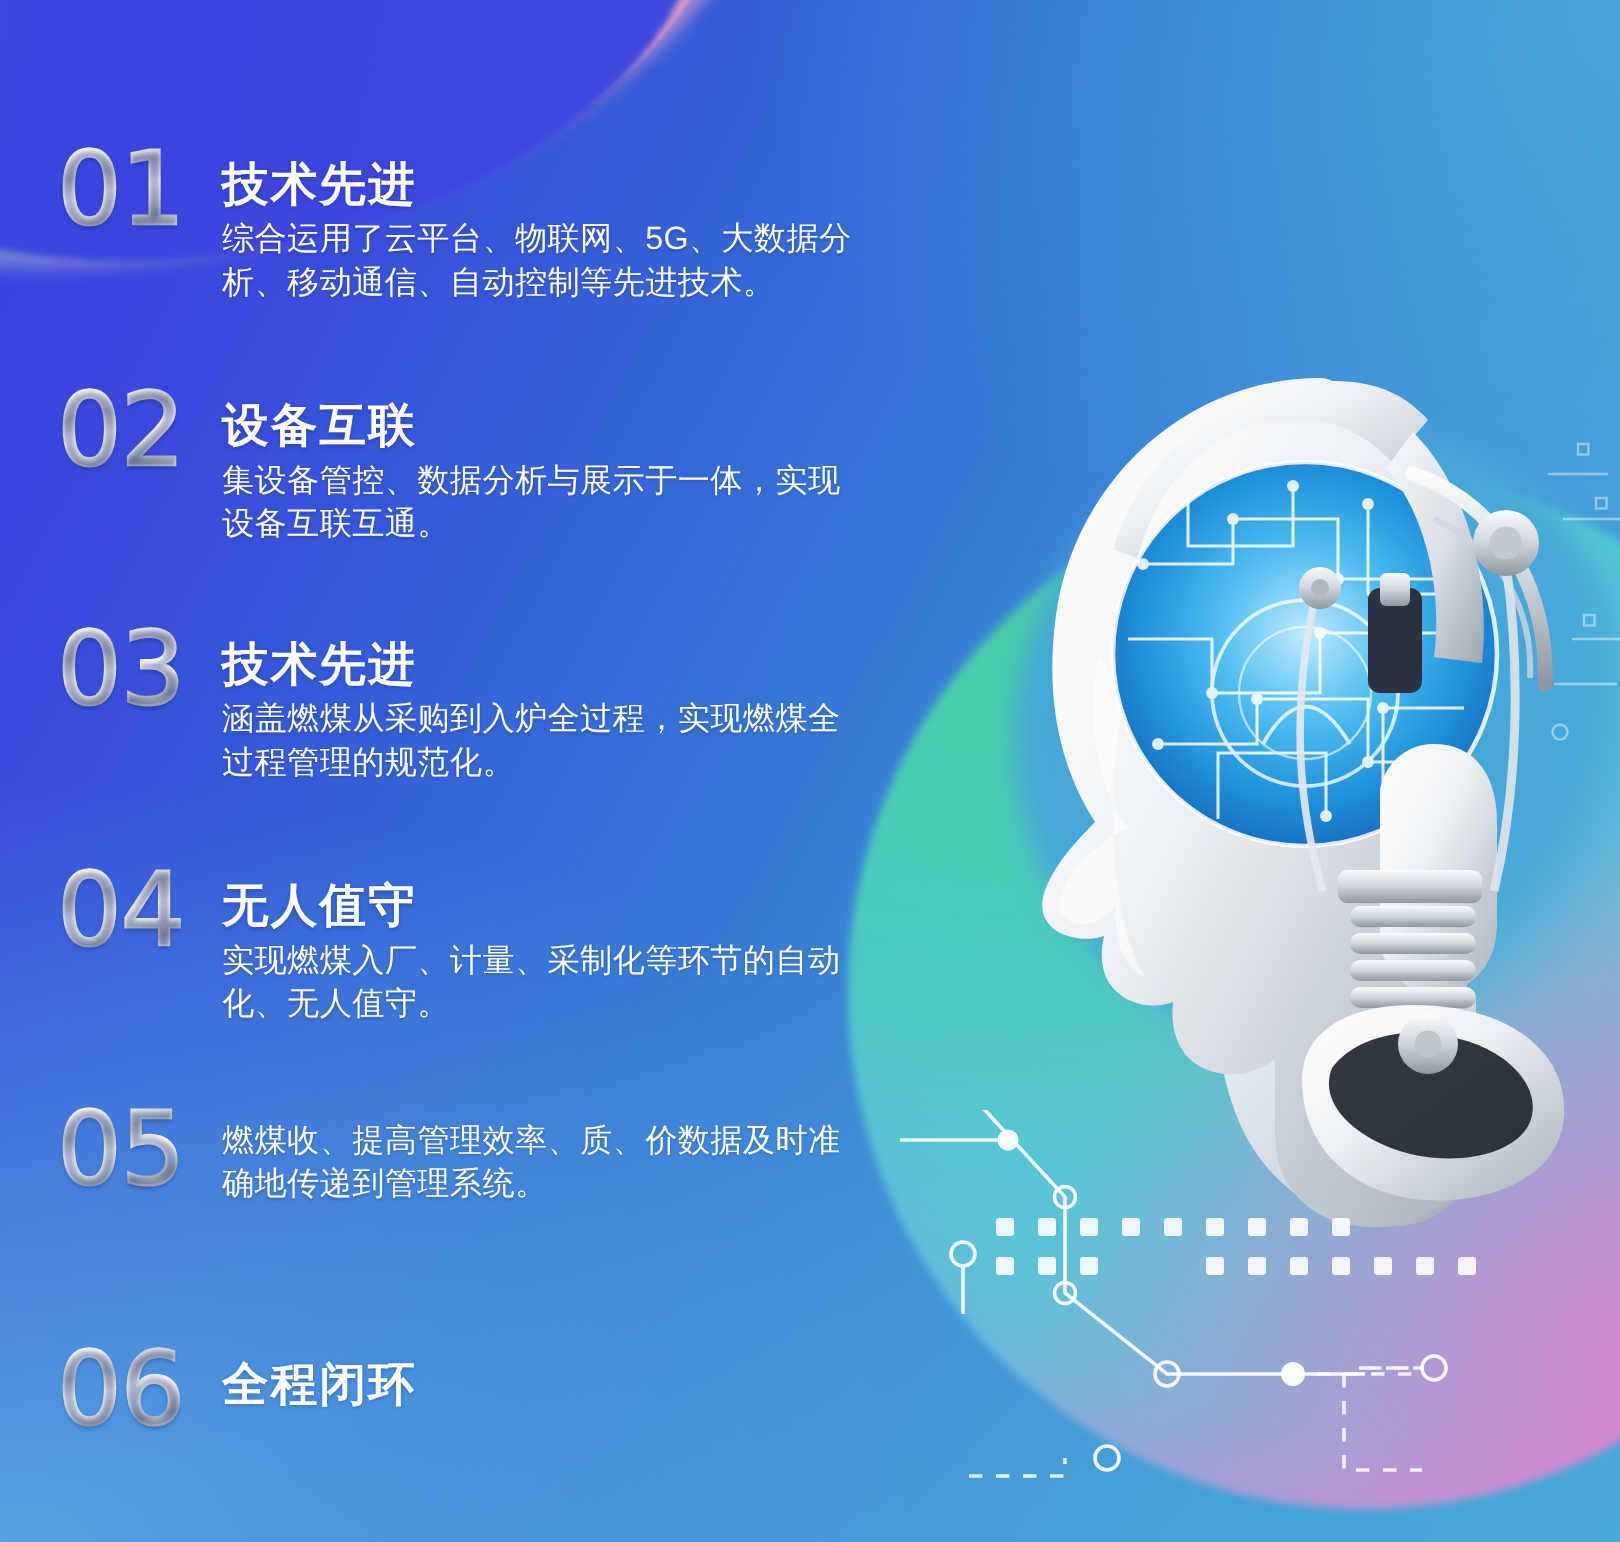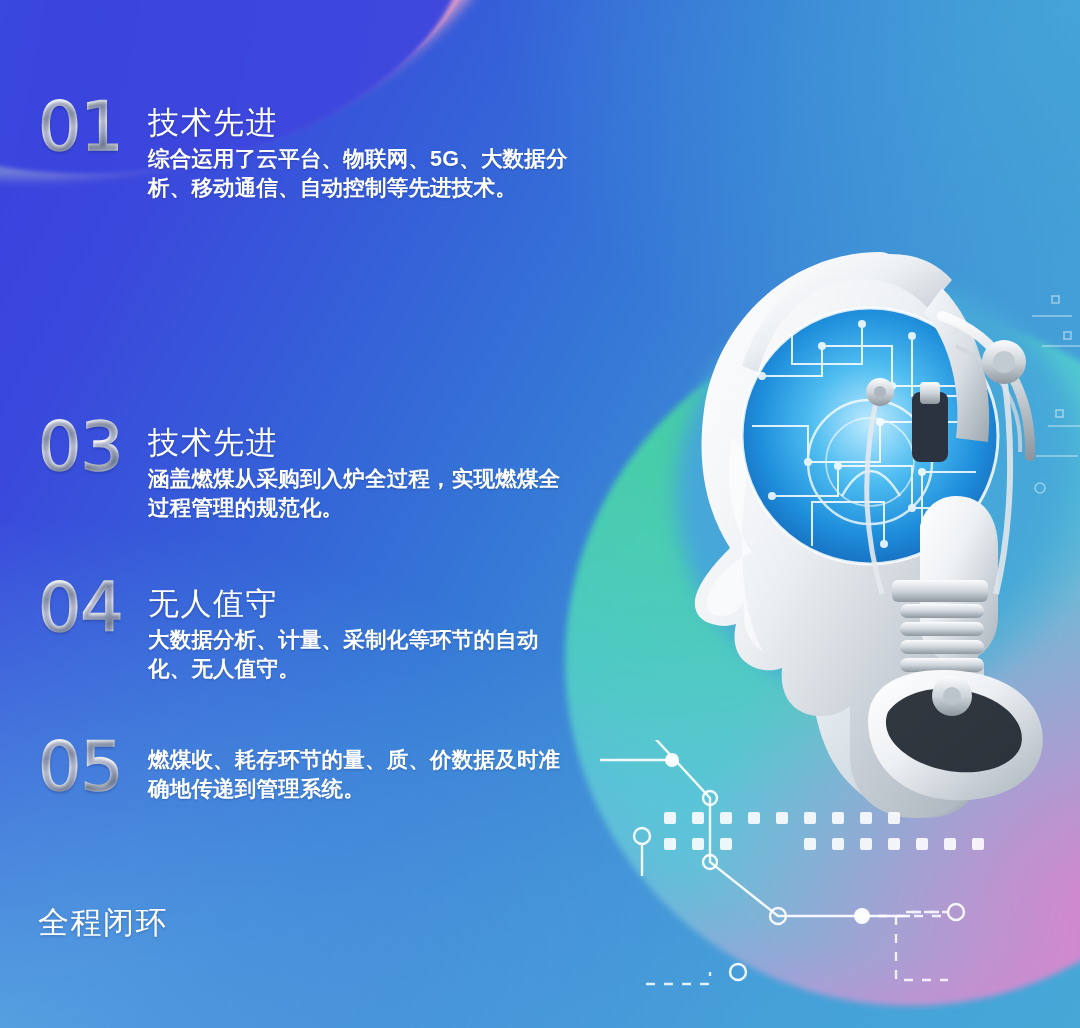--- a/index.html
+++ b/index.html
@@ -126,30 +126,30 @@
     background-clip:text;
     color:transparent;
     -webkit-text-fill-color:transparent;
     -webkit-text-stroke:1.5px rgba(255,255,255,.10);
     text-shadow:0 2px 3px rgba(10,25,90,.32);
     user-select:none;
   }
   .body{flex:1 1 auto;padding-top:6px;}
   .head{
     font-size:31px;
-    font-weight:400;
+    font-weight:700;
     color:#ffffff;
     letter-spacing:1.5px;
     line-height:1.1;
     margin:0 0 5px 0;
     text-shadow:0 1px 3px rgba(12,30,95,.30);
   }
   .desc{
     font-size:21.5px;
-    font-weight:700;
+    font-weight:400;
     color:#ffffff;
     line-height:1.36;
     letter-spacing:.2px;
     margin:0;
     max-width:432px;
     text-shadow:0 1px 2px rgba(12,30,95,.28);
   }
 </style>
 </head>
 <body>
@@ -345,44 +345,52 @@
   <div class="list">
 
     <div class="item" style="top:84px">
       <div class="num">01</div>
       <div class="body">
         <h2 class="head">技术先进</h2>
         <p class="desc">综合运用了云平台、物联网、5G、大数据分析、移动通信、自动控制等先进技术。</p>
       </div>
     </div>
 
+    <div class="item" style="top:245px">
+      <div class="num">02</div>
+      <div class="body">
+        <h2 class="head">设备互联</h2>
+        <p class="desc">集设备管控、数据分析与展示于一体，实现设备互联互通。</p>
+      </div>
+    </div>
 
     <div class="item" style="top:404px">
       <div class="num">03</div>
       <div class="body">
         <h2 class="head">技术先进</h2>
         <p class="desc">涵盖燃煤从采购到入炉全过程，实现燃煤全过程管理的规范化。</p>
       </div>
     </div>
 
     <div class="item" style="top:565px">
       <div class="num">04</div>
       <div class="body">
         <h2 class="head">无人值守</h2>
-        <p class="desc">大数据分析、计量、采制化等环节的自动化、无人值守。</p>
+        <p class="desc">实现燃煤入厂、计量、采制化等环节的自动化、无人值守。</p>
       </div>
     </div>
 
     <div class="item" style="top:724px">
       <div class="num">05</div>
       <div class="body">
-        <p class="desc">燃煤收、耗存环节的量、质、价数据及时准确地传递到管理系统。</p>
+        <p class="desc">燃煤收、提高管理效率、质、价数据及时准确地传递到管理系统。</p>
       </div>
     </div>
 
     <div class="item" style="top:884px">
+      <div class="num">06</div>
       <div class="body">
         <h2 class="head">全程闭环</h2>
       </div>
     </div>
 
   </div>
 </div>
 
 </body></html>

